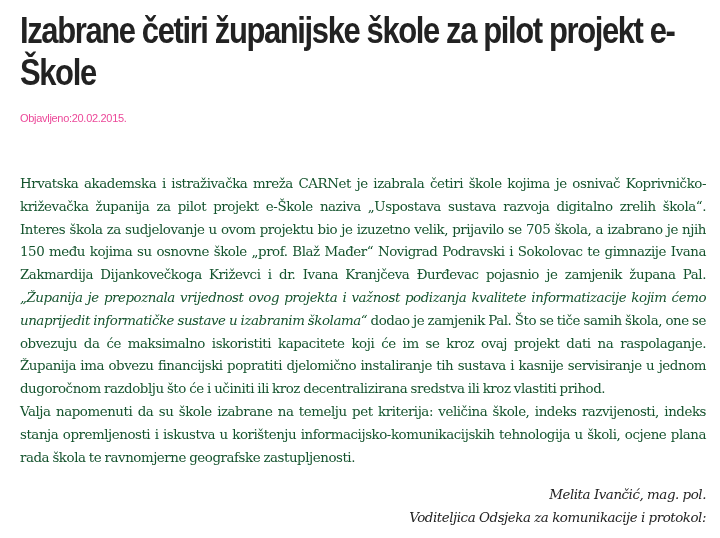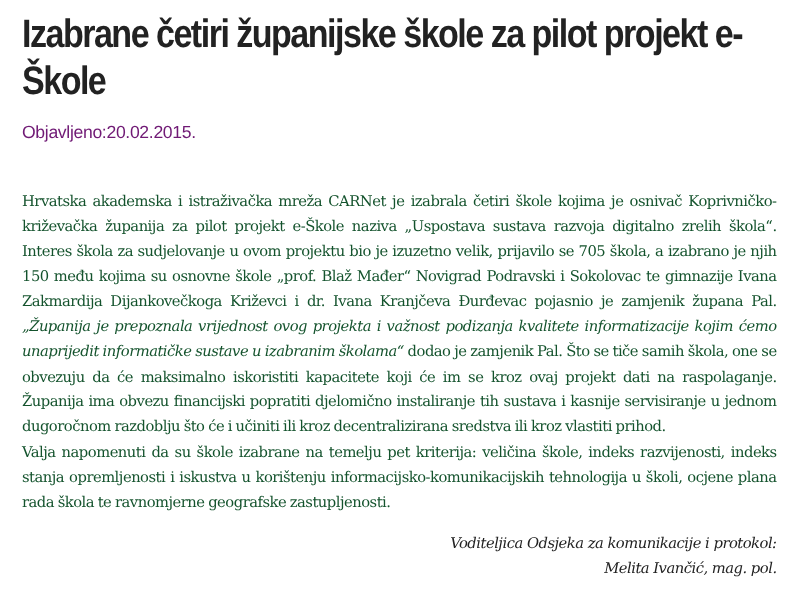--- a/index.html
+++ b/index.html
@@ -30,22 +30,22 @@
       letter-spacing: -1.6px;
       transform: scaleX(0.86);
       transform-origin: left top;
       width: 800px;
     }
     .meta {
       position: absolute;
       top: 112px;
       left: 0;
       font-family: "Liberation Sans", sans-serif;
-      font-size: 16px;
-      color: #701a75;
+      font-size: 11px;
+      color: #ec4899;
       letter-spacing: -0.3px;
     }
     .body {
       position: absolute;
       top: 173px;
       left: 0;
       width: 686px;
       font-family: "DejaVu Serif", serif;
       font-size: 13.4px;
       line-height: 22.8px;
@@ -87,16 +87,16 @@
   <div class="body">
     <p>
       <span>Hrvatska akademska i istraživačka mreža CARNet je izabrala četiri škole kojima je osnivač Koprivničko-križevačka županija za pilot projekt e-Škole naziva „Uspostava sustava razvoja digitalno zrelih škola“. Interes škola za sudjelovanje u ovom projektu bio je izuzetno velik, prijavilo se 705 škola, a izabrano je njih 150 među kojima su osnovne škole „prof. Blaž Mađer“ Novigrad Podravski i Sokolovac te gimnazije Ivana Zakmardija Dijankovečkoga Križevci i dr. Ivana Kranjčeva Đurđevac pojasnio je zamjenik župana Pal. </span><em>„Županija je prepoznala vrijednost ovog projekta i važnost podizanja kvalitete informatizacije kojim ćemo unaprijedit informatičke sustave u izabranim školama“</em><span> dodao je zamjenik Pal. Što se tiče samih škola, one se obvezuju da će maksimalno iskoristiti kapacitete koji će im se kroz ovaj projekt dati na raspolaganje. Županija ima obvezu financijski popratiti djelomično instaliranje tih sustava i kasnije servisiranje u jednom dugoročnom razdoblju što će i učiniti ili kroz decentralizirana sredstva ili kroz vlastiti prihod.</span>
     </p>
     <p>
       <span>Valja napomenuti da su škole izabrane na temelju pet kriterija: veličina škole, indeks razvijenosti, indeks stanja opremljenosti i iskustva u korištenju informacijsko-komunikacijskih tehnologija u školi, ocjene plana rada škola te ravnomjerne geografske zastupljenosti.</span>
     </p>
   </div>
 
   <div class="signature">
+    <div>Melita Ivančić, mag. pol.</div>
     <div>Voditeljica Odsjeka za komunikacije i protokol:</div>
-    <div>Melita Ivančić, mag. pol.</div>
   </div>
 </div>
 
 </body></html>

